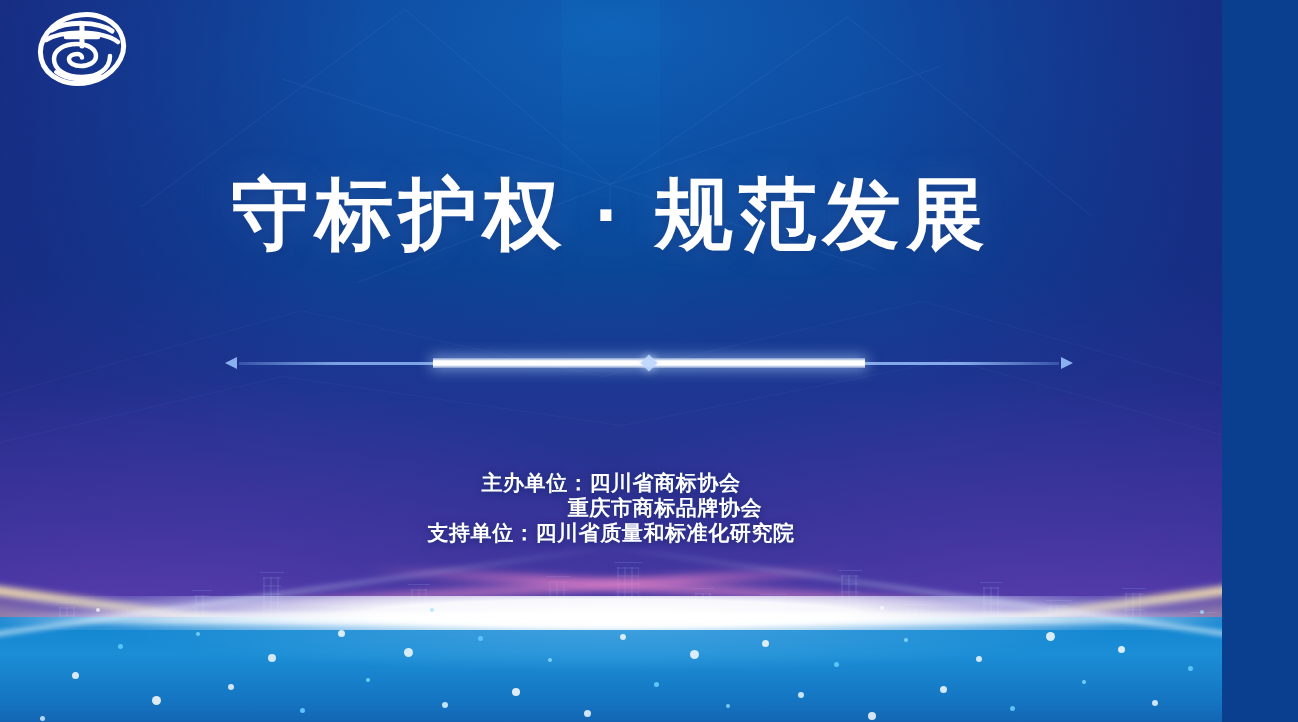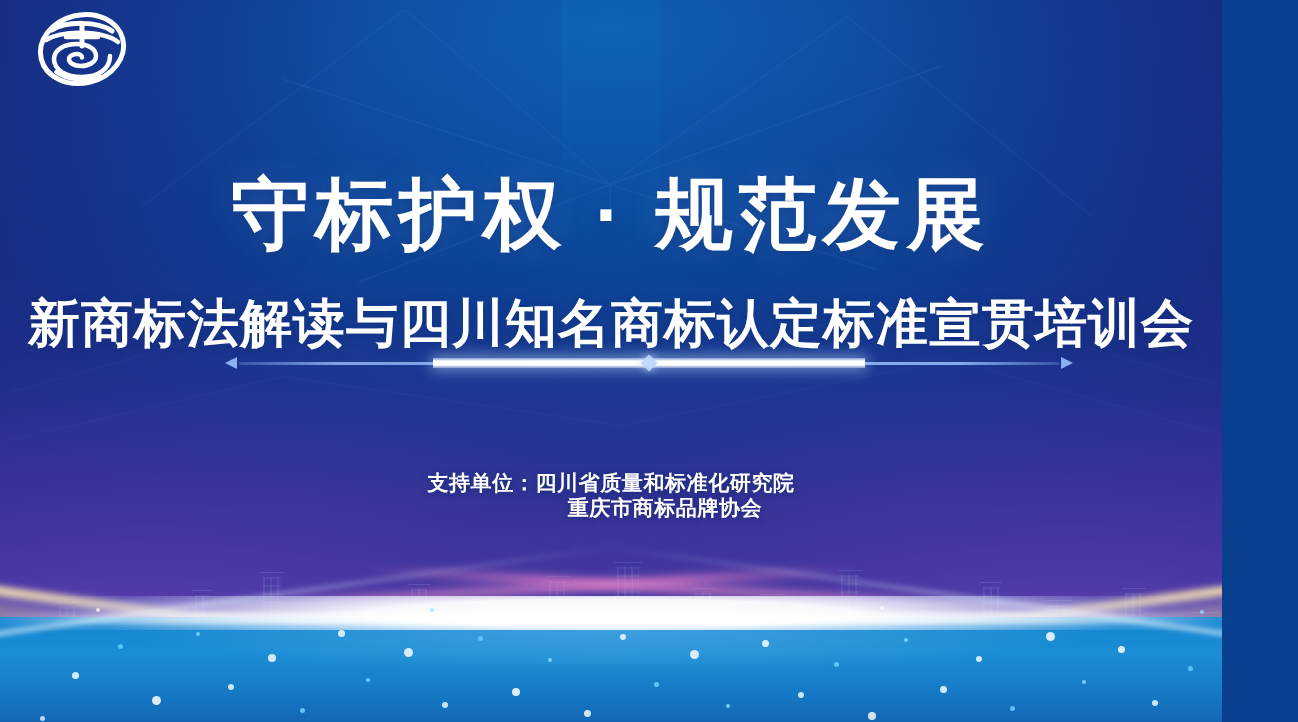--- a/index.html
+++ b/index.html
@@ -344,34 +344,36 @@
           <path d="M44 31 L76 31" stroke-width="4.5"></path>
 
           <path d="M88 50 C88 63, 76 71, 60 71 C44 71, 32 64, 32 53 C32 44, 42 38, 55 38 C66 38, 74 43, 74 50 C74 56, 67 60, 59 60 C52 60, 47 57, 47 53 C47 50, 51 48, 55 48 C58 48, 60 49.5, 60 51.5" stroke-width="4.5"></path>
           <path d="M34 66 C44 74, 64 76, 78 70" stroke-width="4"></path>
         </g>
       </svg>
     </div>
 
     <h1 class="title-main">守标护权 · 规范发展</h1>
 
-    <h2 class="title-sub">新商标法解读与四川知名商标认定标准宣贯培训会</h2>
 
     <div class="divider">
       <span class="div-rail"></span>
       <span class="div-cap l"></span>
       <span class="div-cap r"></span>
       <span class="div-core"></span>
       <span class="div-diamond"></span>
     </div>
 
     <div class="orgs">
       <span class="org-row">
-        <span class="lbl">支持单位：</span><span class="val">四川省质量和标准化研究院</span>
+        <span class="lbl">主办单位：</span><span class="val">四川省商标协会</span>
       </span>
       <span class="org-row indent">
         <span class="lbl">支持单位：</span><span class="val">重庆市商标品牌协会</span>
       </span>
+      <span class="org-row">
+        <span class="lbl">支持单位：</span><span class="val">四川省质量和标准化研究院</span>
+      </span>
     </div>
 
 
   </div>
 </div>
 
 </body></html>

